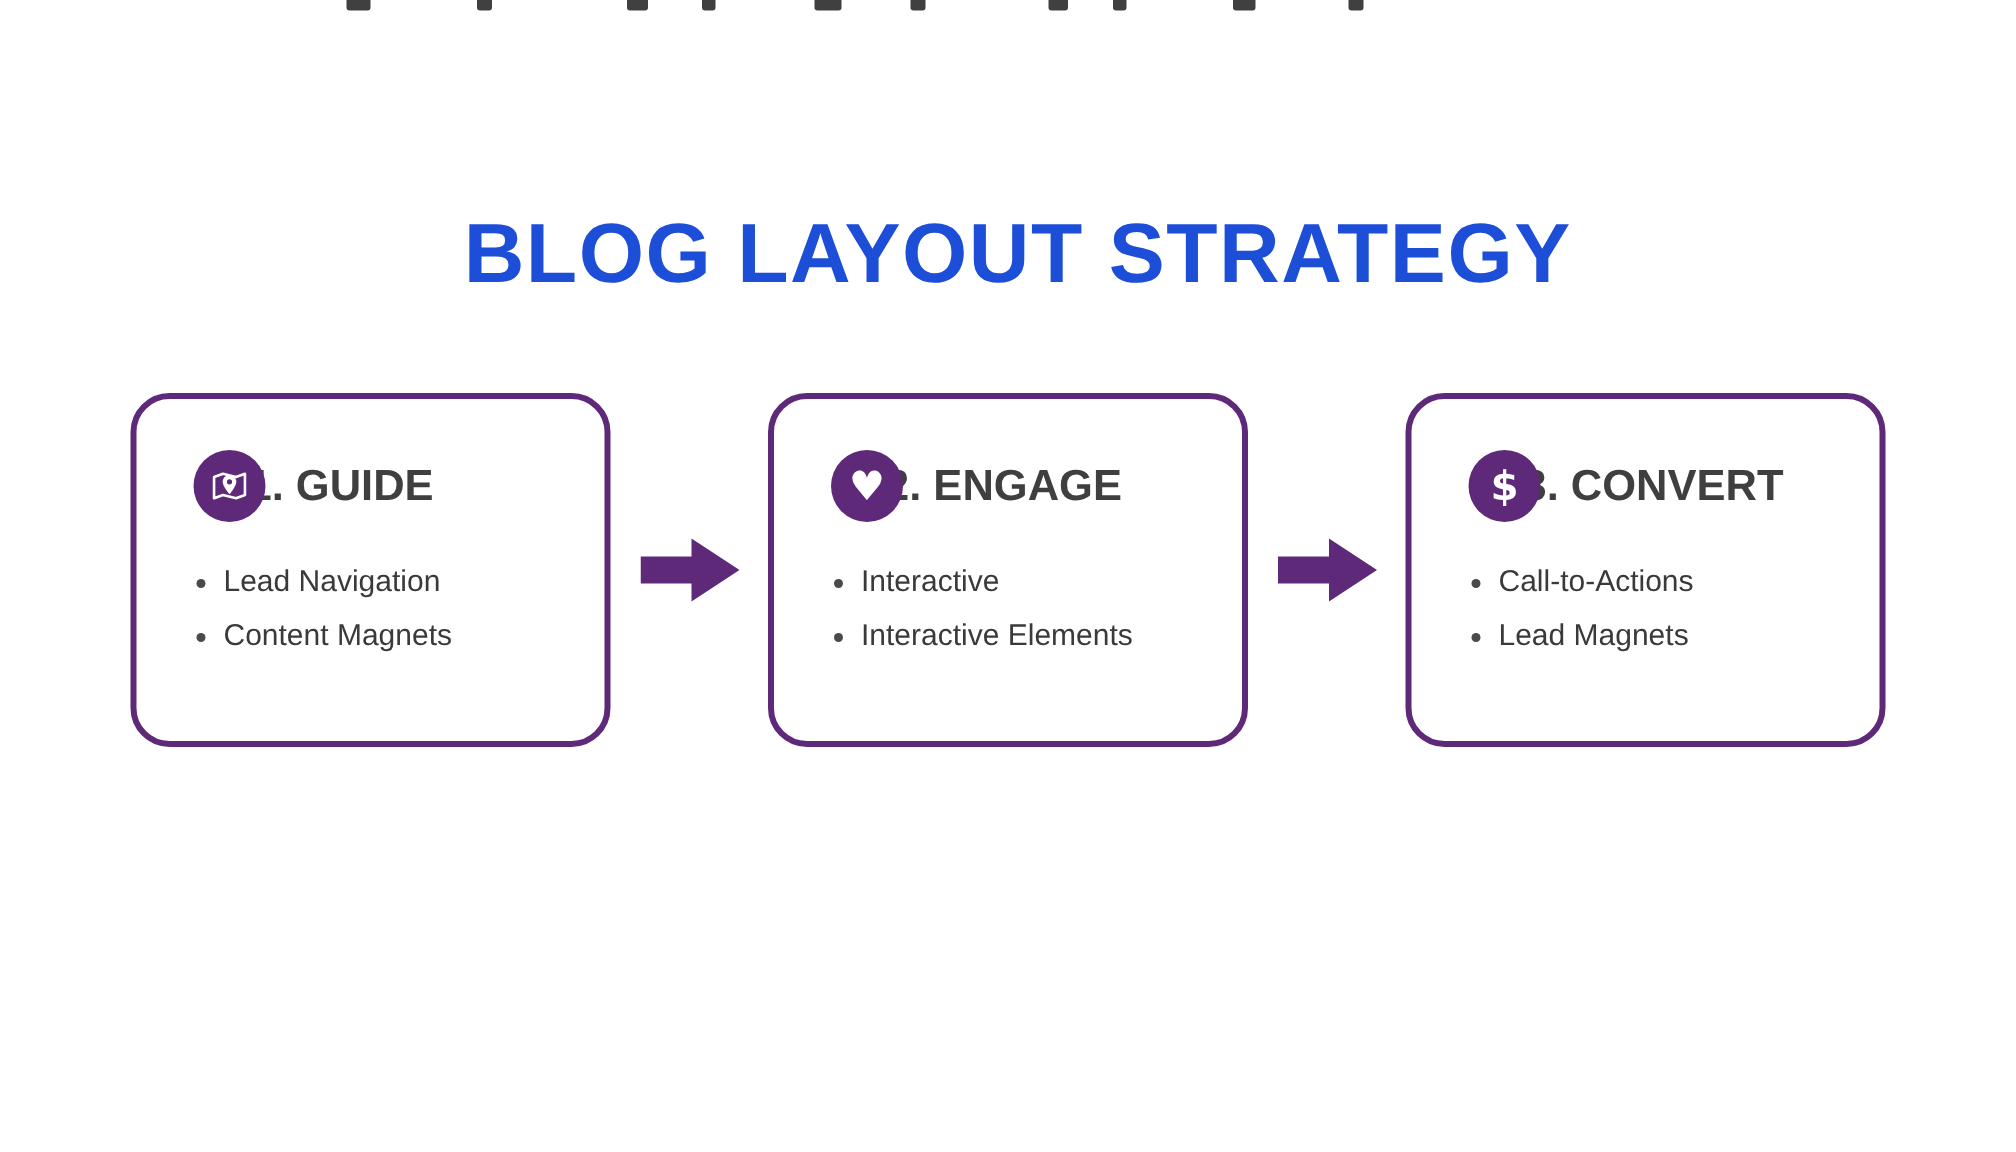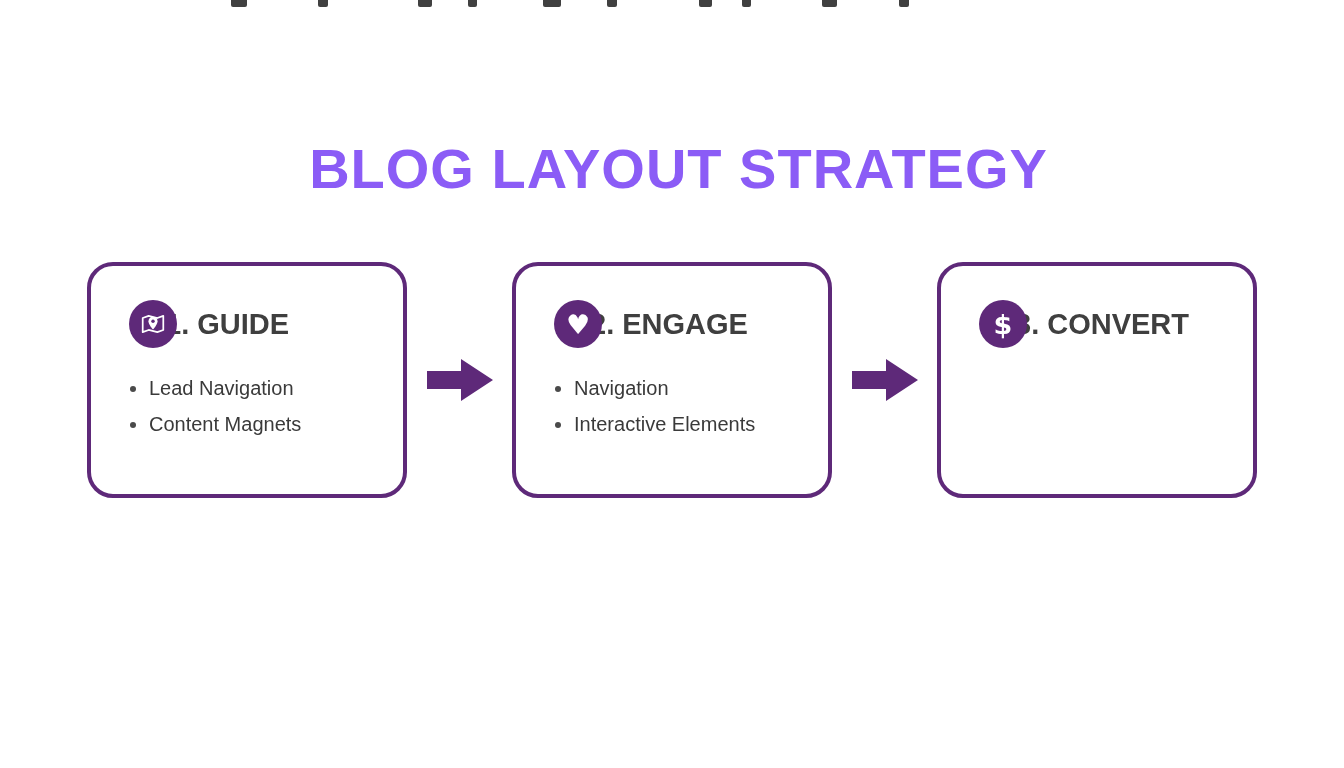--- a/index.html
+++ b/index.html
@@ -45,21 +45,21 @@
 
   .page-title {
     position: absolute;
     top: 98px;
     left: 0;
     width: 100%;
     text-align: center;
     font-size: 56px;
     font-weight: 700;
     letter-spacing: 1px;
-    color: #8b5cf6;
+    color: #1d4ed8;
     padding-left: 13px;
   }
   .flow {
     position: absolute;
     top: 262px;
     left: 0;
     width: 100%;
     display: flex;
     align-items: center;
     justify-content: center;
@@ -174,34 +174,38 @@
     </div>
 
     <div class="card">
       <div class="card-head">
         <div class="icon-circle">
           <span class="icon-glyph">♥</span>
         </div>
         <h2 class="card-heading">2. ENGAGE</h2>
       </div>
       <ul class="card-list">
-        <li>Navigation</li>
+        <li>Interactive</li>
         <li>Interactive Elements</li>
       </ul>
     </div>
 
     <div class="arrow-wrap">
       <svg width="66" height="46" viewBox="0 0 66 46" aria-hidden="true">
         <path d="M0 14 H34 V2 L66 23 L34 44 V32 H0 Z" fill="#5E2979"></path>
       </svg>
     </div>
 
     <div class="card">
       <div class="card-head">
         <div class="icon-circle">
           <span class="icon-glyph">$</span>
         </div>
         <h2 class="card-heading">3. CONVERT</h2>
       </div>
+      <ul class="card-list">
+        <li>Call-to-Actions</li>
+        <li>Lead Magnets</li>
+      </ul>
     </div>
 
   </div>
 </div>
 
 </body></html>

